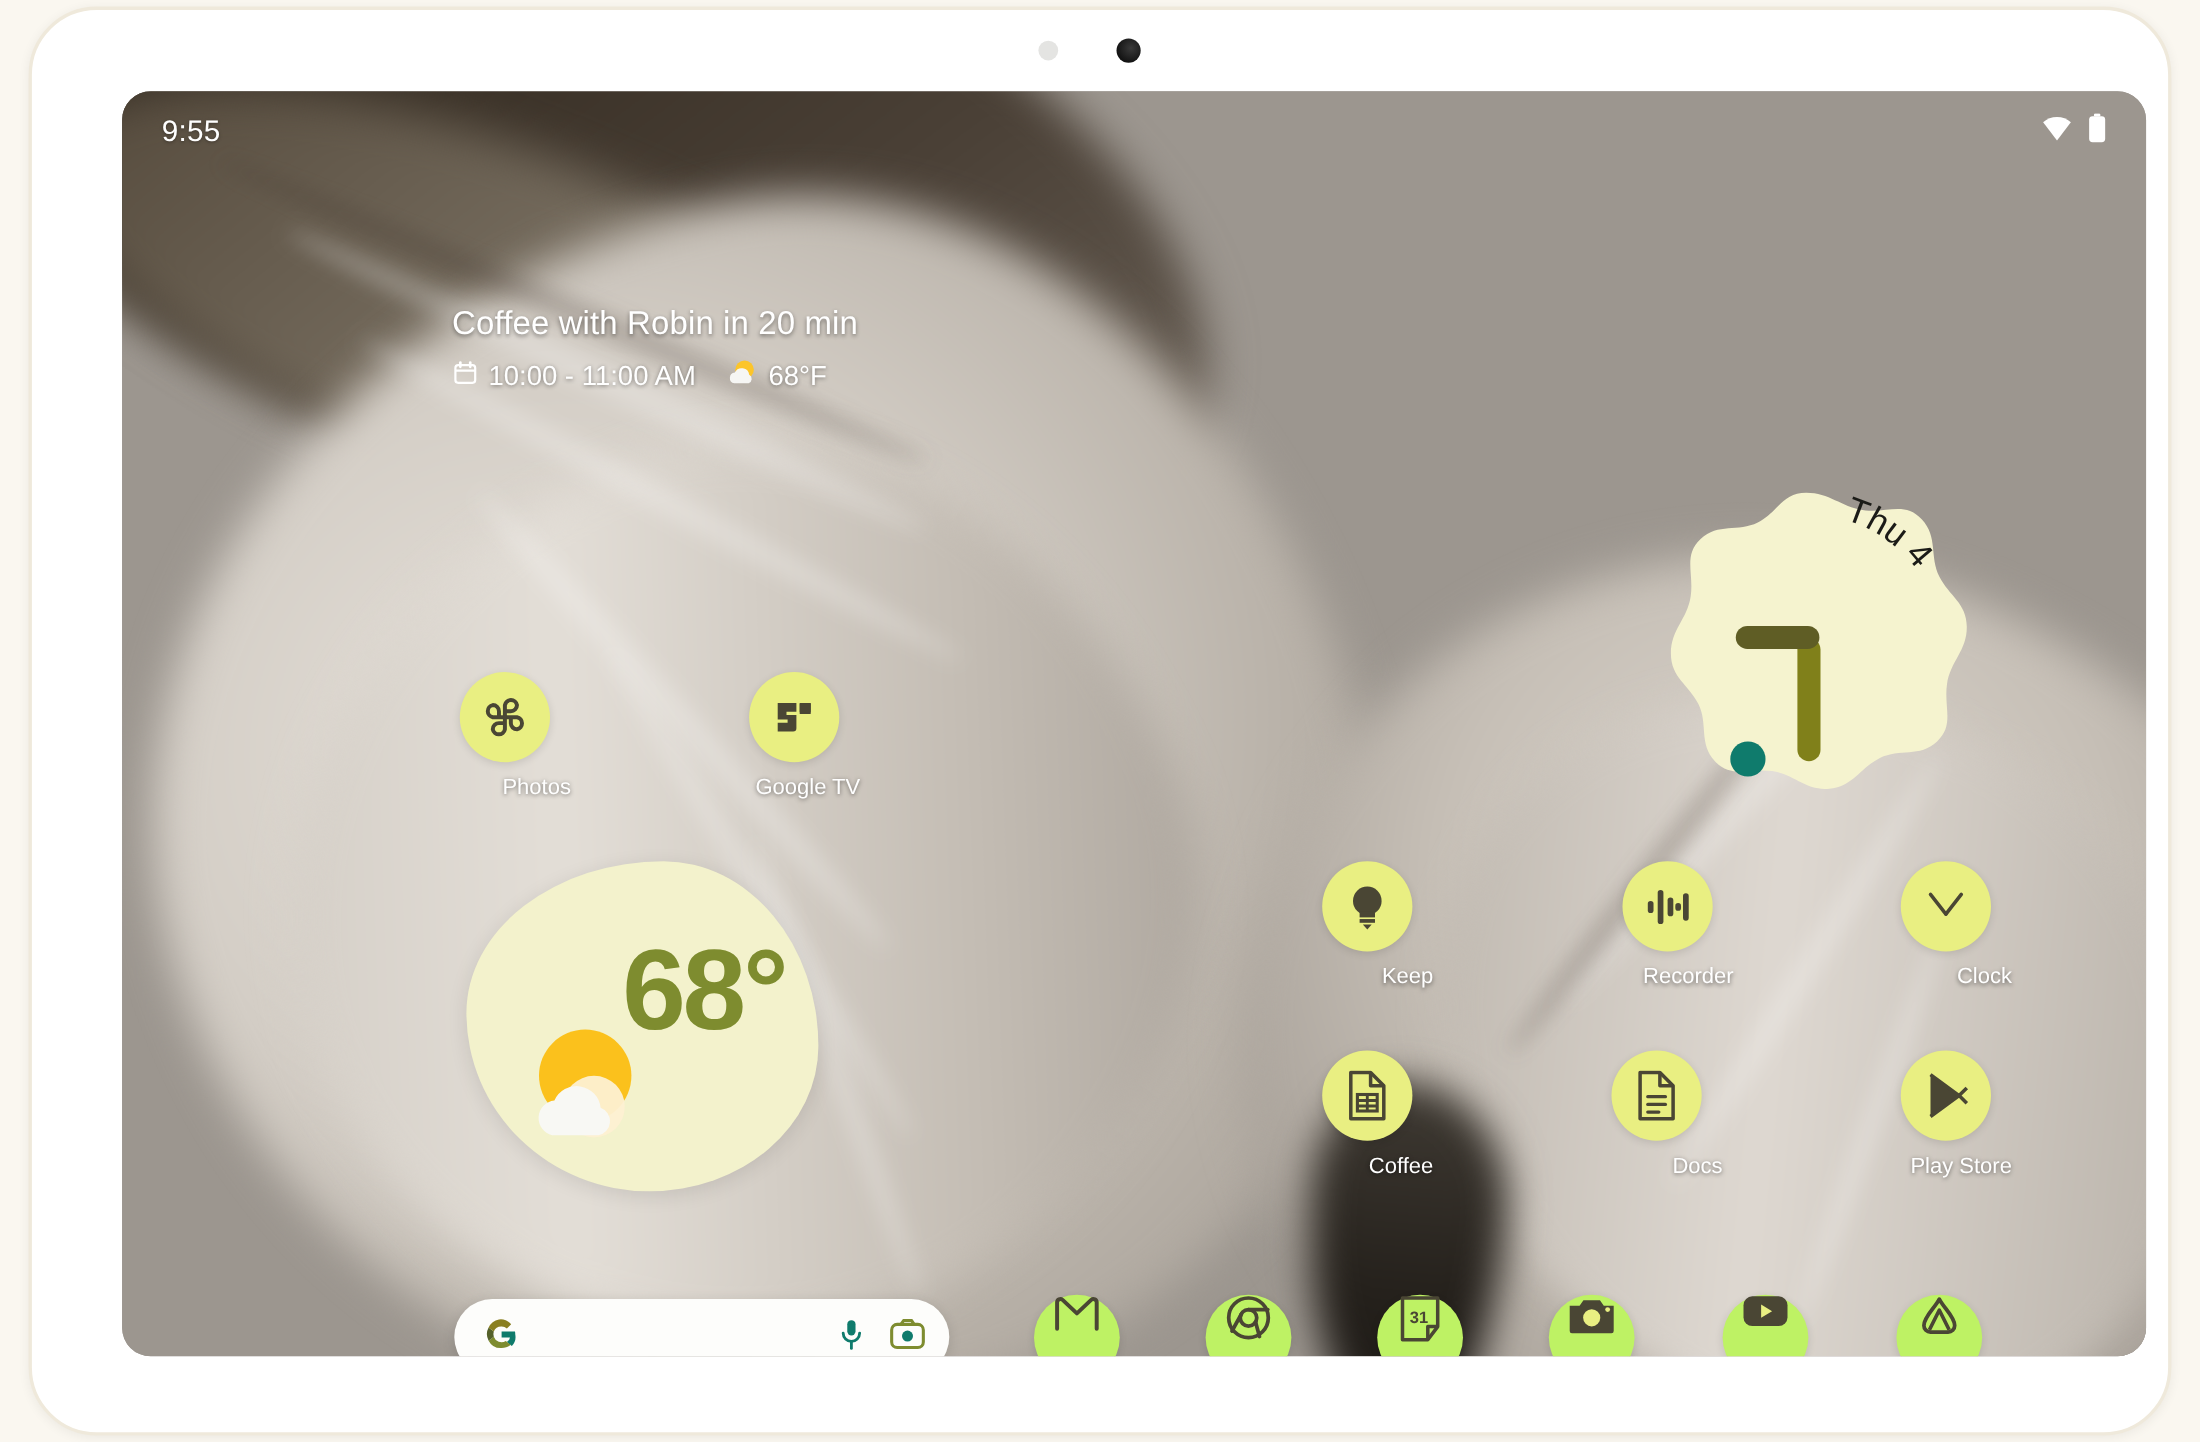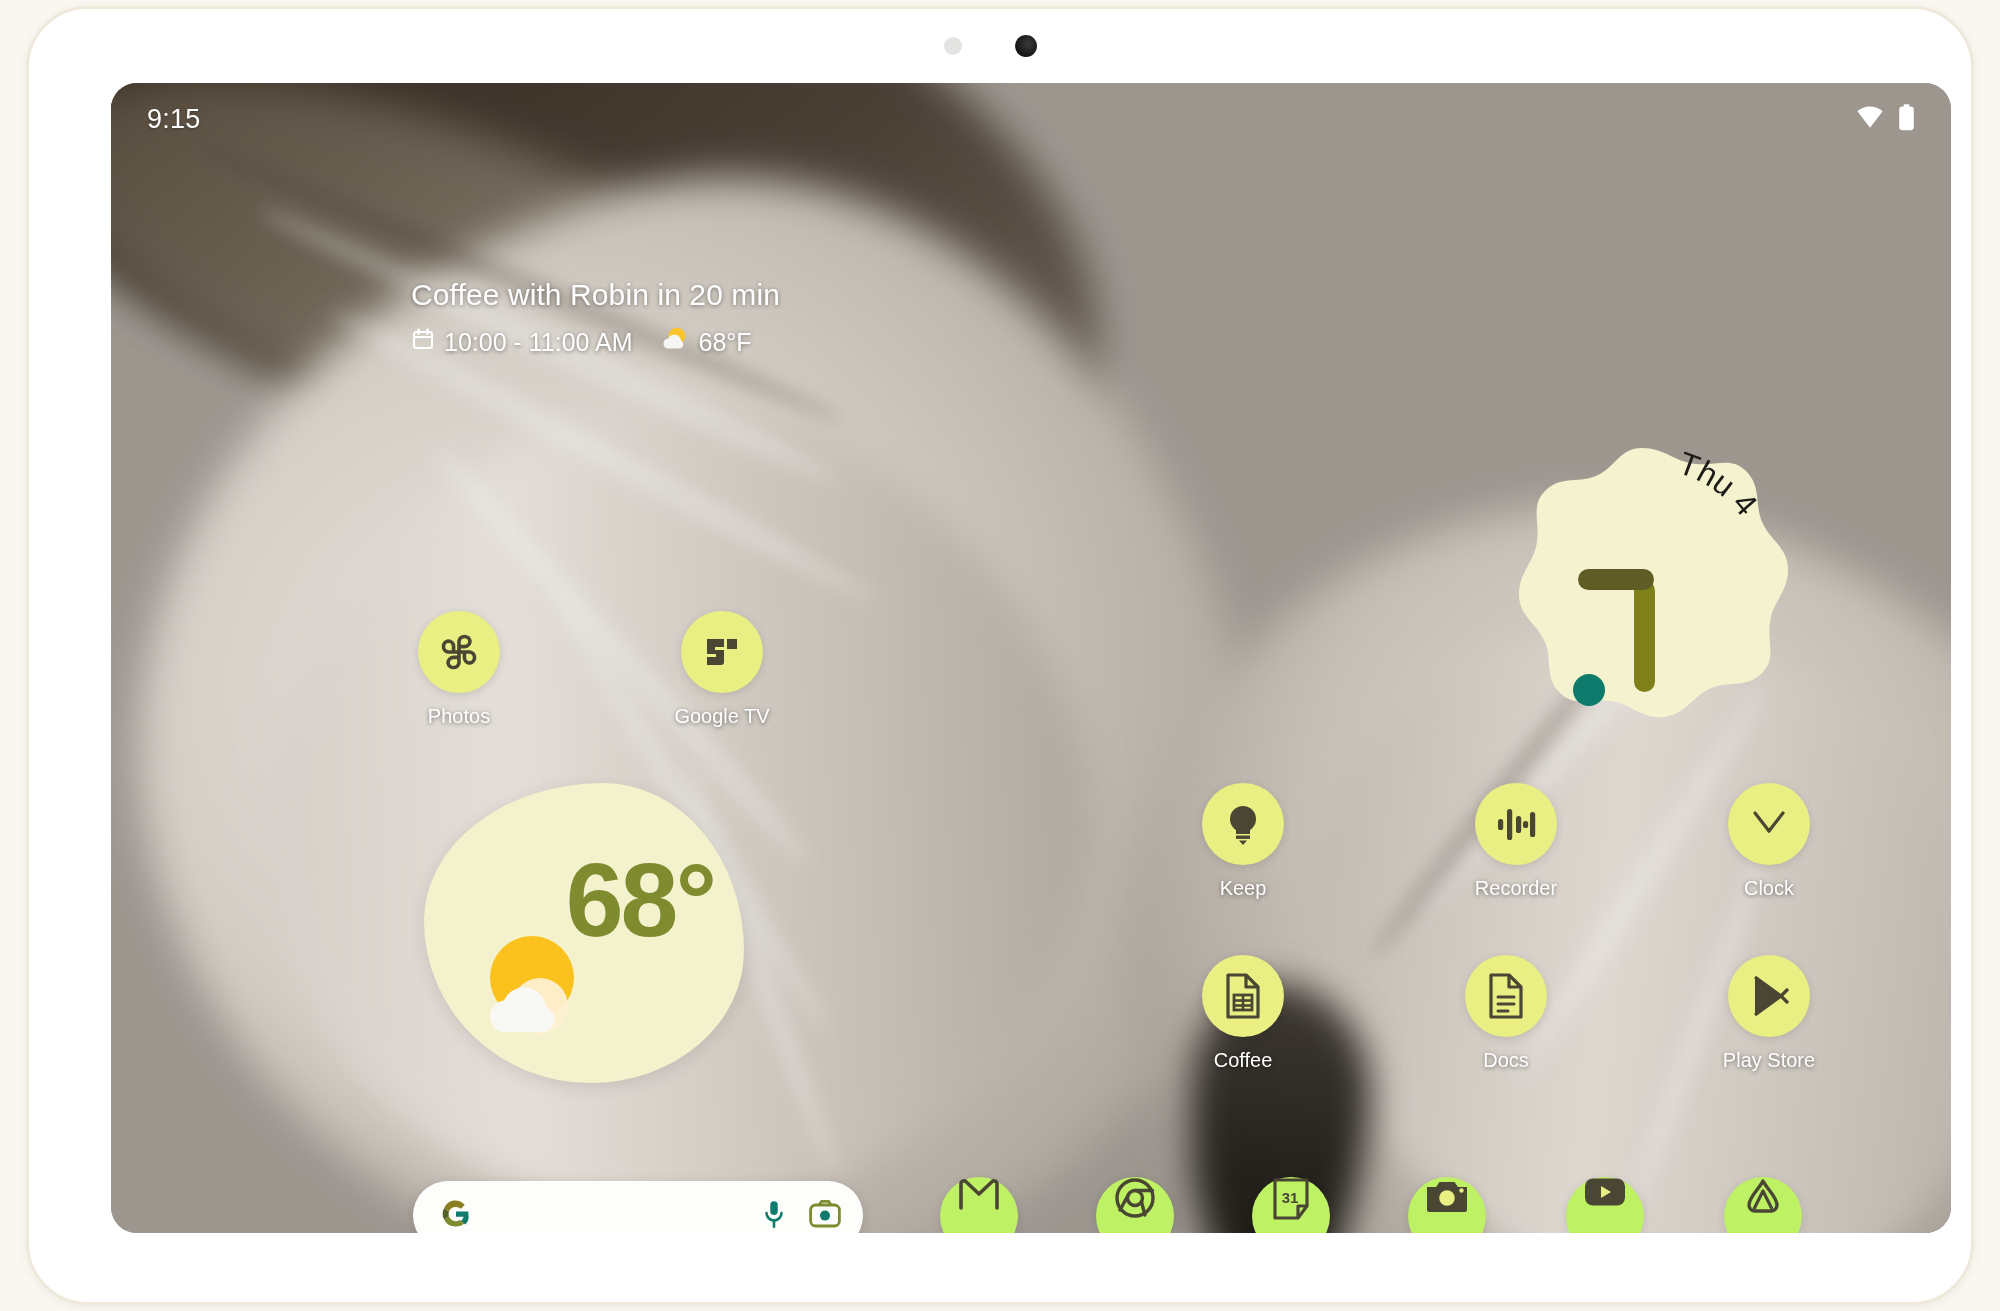--- a/index.html
+++ b/index.html
@@ -136,21 +136,21 @@
   }
 
   
   #clock-widget{
     position:absolute; left:1381px; top:357px; width:300px; height:300px; z-index:4;
   }
   #clock-widget svg{ position:absolute; inset:0; }
 
   
   .app{
-    position:absolute; width:120px; text-align:center; z-index:5;
+    position:absolute; width:120px; text-align:right; z-index:5;
   }
   .app-circle{
     width:82px; height:82px; border-radius:50%;
     background:#e9ef82; margin:0 auto;
     display:flex; align-items:center; justify-content:center;
     box-shadow:0 2px 8px rgba(0,0,0,.12);
   }
   .app-label{
     margin-top:12px; font-size:20px; color:#ffffff;
     text-shadow:0 1px 4px rgba(0,0,0,.5); white-space:nowrap;
@@ -197,21 +197,21 @@
       <div class="streak" style="left:230px;top:560px;width:560px;height:24px;transform:rotate(48deg);"></div>
       <div class="streak" style="left:320px;top:720px;width:520px;height:20px;transform:rotate(58deg);"></div>
       <div class="streak" style="left:430px;top:880px;width:440px;height:18px;transform:rotate(70deg);"></div>
       <div class="streak" style="left:1230px;top:640px;width:480px;height:22px;transform:rotate(-48deg);"></div>
       <div class="streak" style="left:1300px;top:790px;width:460px;height:20px;transform:rotate(-58deg);"></div>
       <div class="streak streak-d" style="left:1180px;top:700px;width:420px;height:18px;transform:rotate(-52deg);"></div>
       <div class="streak" style="left:1400px;top:930px;width:380px;height:18px;transform:rotate(-70deg);"></div>
     </div>
 
     <div id="status-bar">
-      <div id="status-clock">9:15</div>
+      <div id="status-clock">9:55</div>
       <div id="status-icons">
         <span>
           <svg width="30" height="24" viewBox="0 0 24 20">
             <path d="M12 19 L1.5 5.2 C4.4 2.6 8 1.2 12 1.2 C16 1.2 19.6 2.6 22.5 5.2 Z" fill="#ffffff"></path>
           </svg>
         </span>
         <span>
           <svg width="17" height="27" viewBox="0 0 14 22">
             <rect x="4.6" y="0" width="4.8" height="2.3" rx="1" fill="#ffffff"></rect>
             <rect x="1" y="2" width="12" height="19.5" rx="2.6" fill="#ffffff"></rect>

